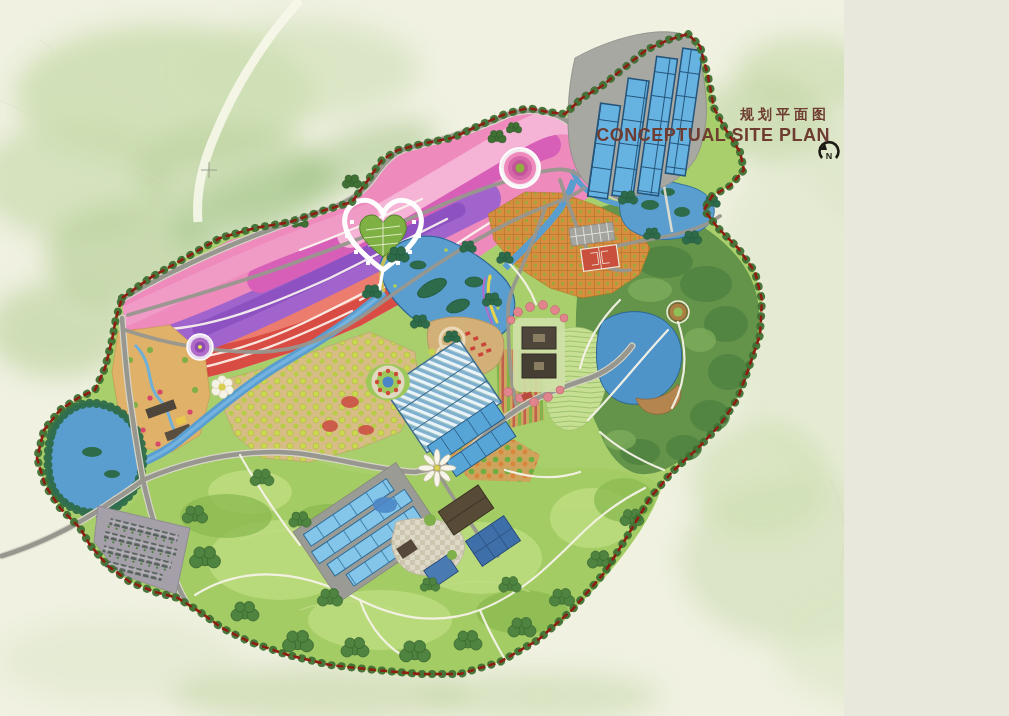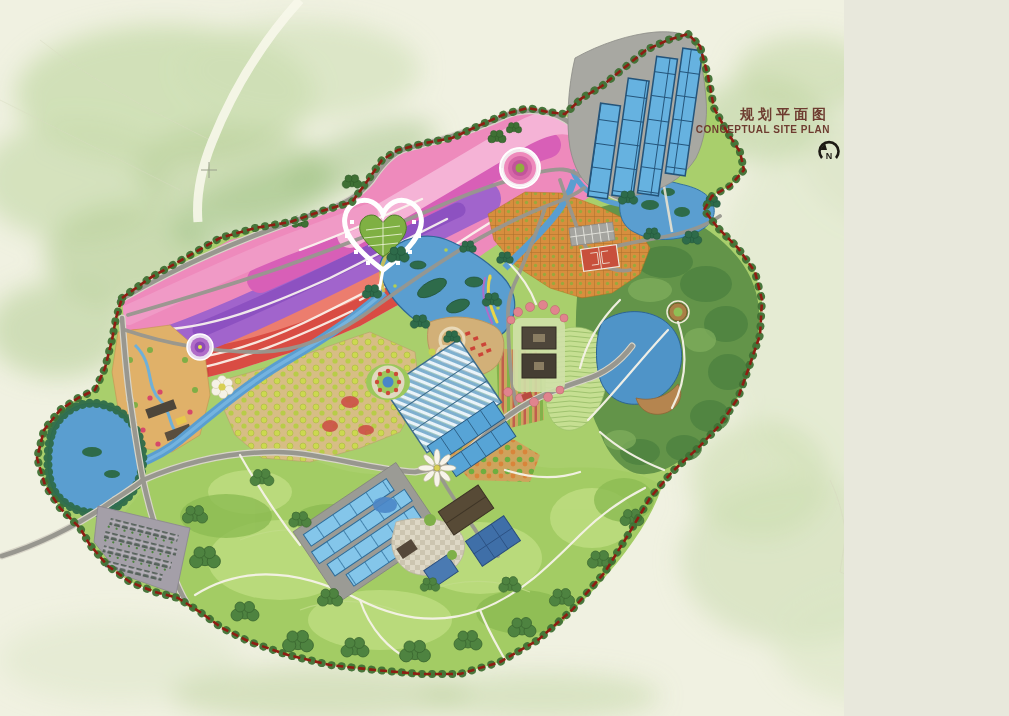--- a/index.html
+++ b/index.html
@@ -1,21 +1,21 @@
 <!DOCTYPE html>
 <html><head>
 <meta charset="utf-8">
 <style>
   html,body{margin:0;padding:0;background:#e8e8dc;}
   .stage{position:relative;width:844px;height:716px;overflow:hidden;
          font-family:"Liberation Sans",sans-serif;background:#f0f1e1;}
   .stage svg{position:absolute;left:0;top:0;}
   .title-block{position:absolute;top:106px;right:14px;text-align:right;line-height:1.25;}
   .title-cn{font-size:14px;font-weight:bold;letter-spacing:4px;}
-  .title-en{font-size:10px;font-weight:bold;letter-spacing:.5px;}
+  .title-en{font-size:18px;font-weight:bold;letter-spacing:.5px;}
   .compass-row{position:absolute;top:138px;right:28px;}
 </style>
 </head>
 <body>
 
 <div class="stage">
 <svg width="1009" height="716" viewBox="0 0 1009 716">
   <defs>
     <filter id="blur10" x="-50%" y="-50%" width="200%" height="200%">
           <feGaussianBlur stdDeviation="12"></feGaussianBlur>

